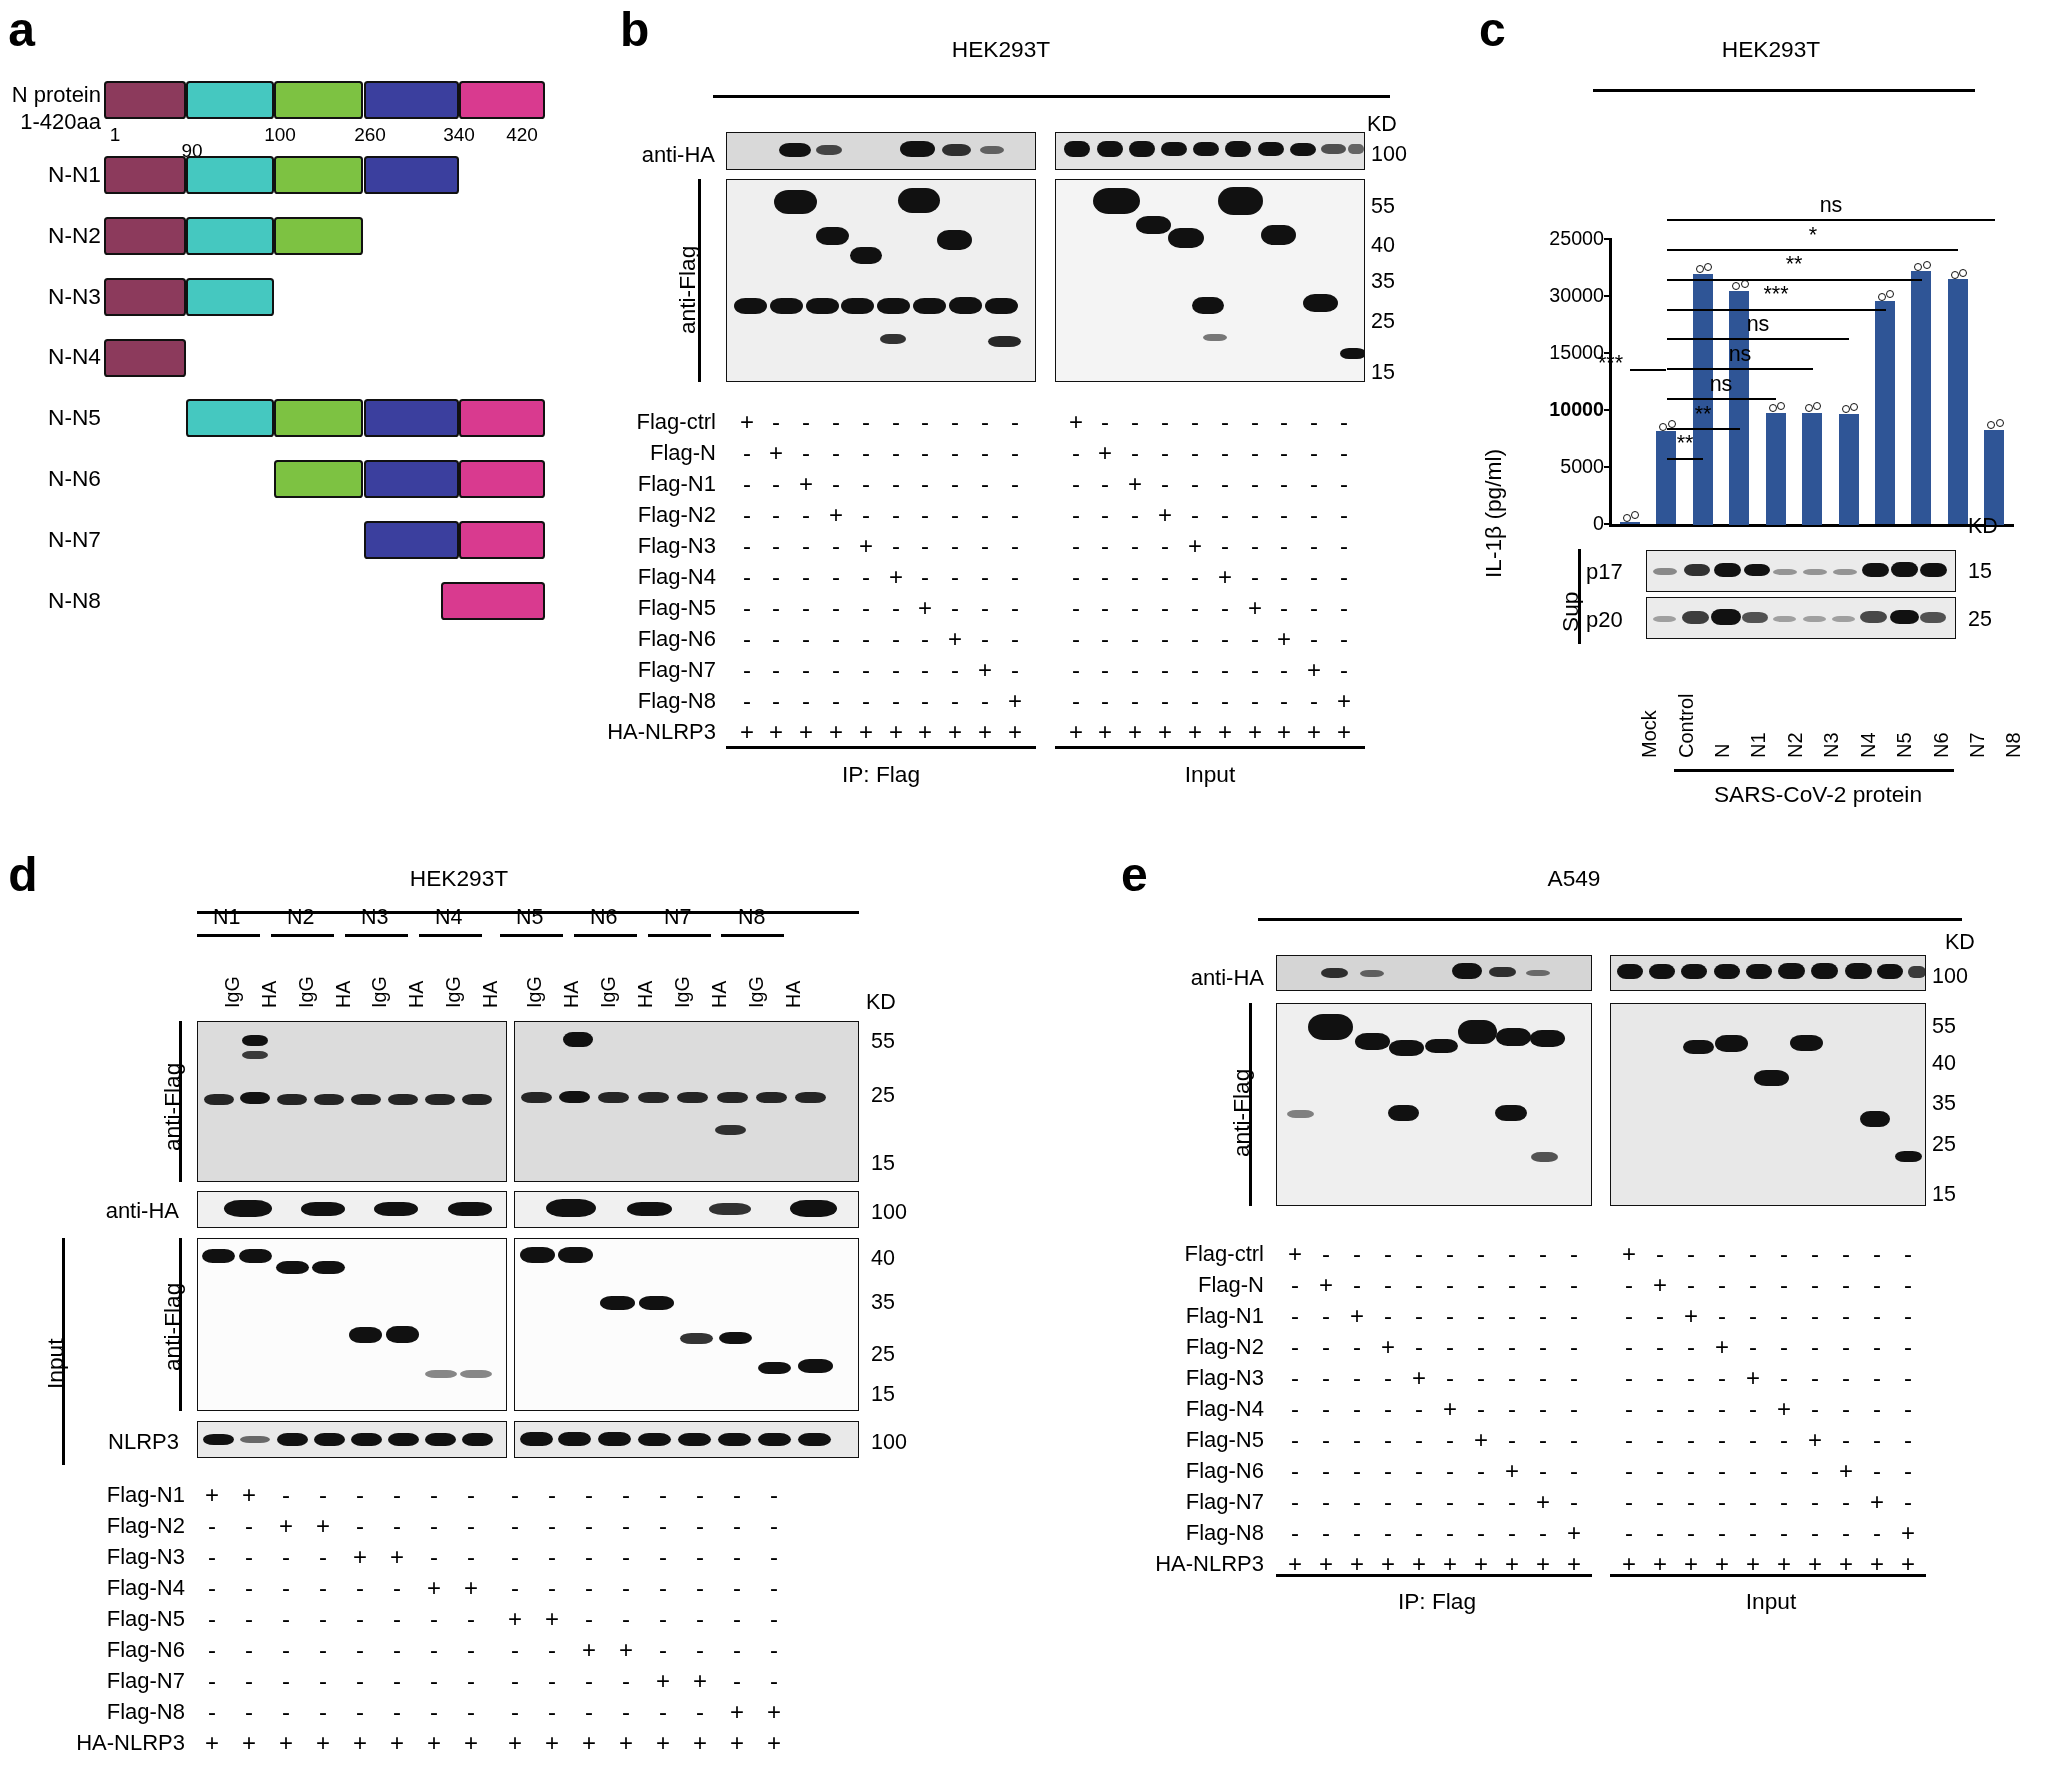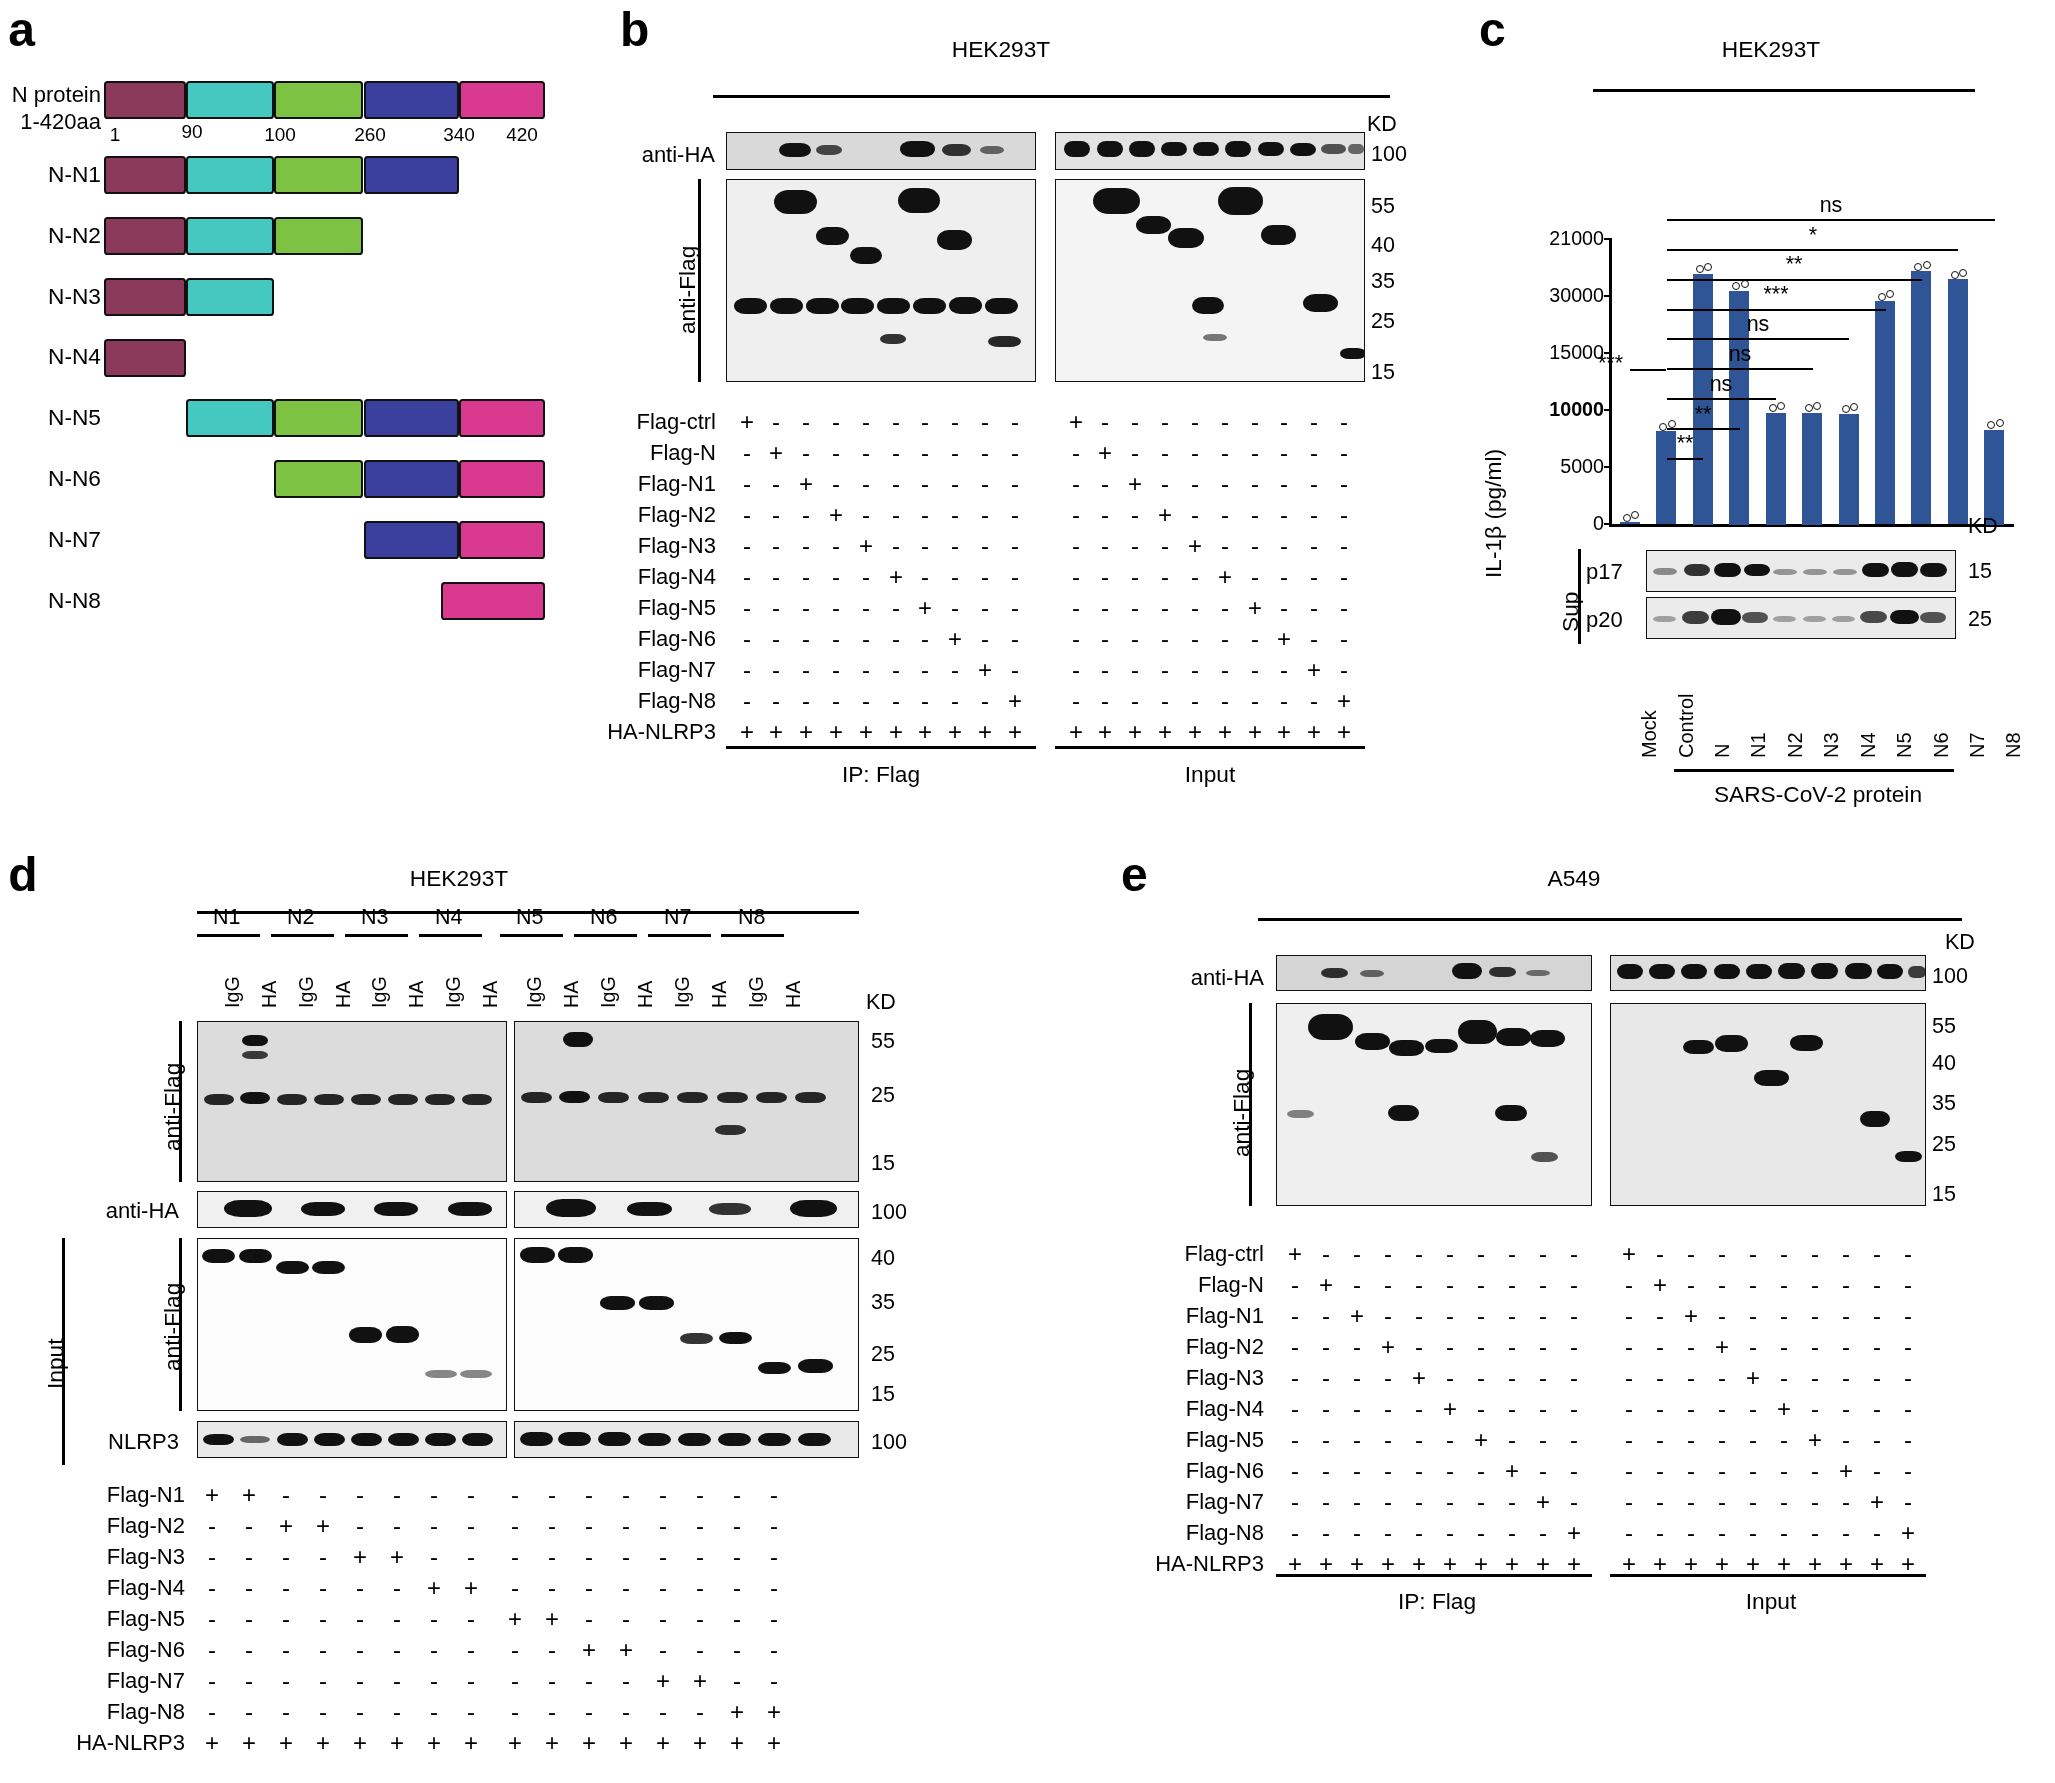--- a/index.html
+++ b/index.html
@@ -125,21 +125,21 @@
   <div class="lbl-r" style="left:-6px; top:82px; width:107px;">N protein</div>
   <div class="lbl-r" style="left:-6px; top:109px; width:107px;">1-420aa</div>
 
   <div class="dom" style="left:104px; top:81px; width:82px; background:#8c3a5c;"></div>
   <div class="dom" style="left:186px; top:81px; width:88px; background:#45c8c0;"></div>
   <div class="dom" style="left:274px; top:81px; width:89px; background:#7dc242;"></div>
   <div class="dom" style="left:364px; top:81px; width:95px; background:#3b3f9e;"></div>
   <div class="dom" style="left:459px; top:81px; width:86px; background:#d93a8f;"></div>
 
   <div class="tick" style="left:88px; top:124px;">1</div>
-  <div class="tick" style="left:165px; top:121px;">90</div>
+  <div class="tick" style="left:165px; top:140px;">90</div>
   <div class="tick" style="left:253px; top:124px;">100</div>
   <div class="tick" style="left:343px; top:124px;">260</div>
   <div class="tick" style="left:432px; top:124px;">340</div>
   <div class="tick" style="left:495px; top:124px;">420</div>
 
   <div class="constr-label" style="left:-6px; top:161px; width:107px;">N-N1</div>
   <div class="dom" style="left:104px; top:156px; width:82px; background:#8c3a5c;"></div>
   <div class="dom" style="left:186px; top:156px; width:88px; background:#45c8c0;"></div>
   <div class="dom" style="left:274px; top:156px; width:89px; background:#7dc242;"></div>
   <div class="dom" style="left:364px; top:156px; width:95px; background:#3b3f9e;"></div>
@@ -493,21 +493,21 @@
         <div class="ytick" style="left: 36px; top: 405px; width: 89px;">0</div>
         <div class="axis" style="left: 125px; top: 416px; width: 8.3px; height: 2.4px;"></div>
         <div class="ytick" style="left: 36px; top: 348px; width: 89px;">5000</div>
         <div class="axis" style="left: 125px; top: 359px; width: 8.3px; height: 2.4px;"></div>
         <div class="ytick" style="left: 36px; top: 291px; width: 89px; font-weight: bold;">10000</div>
         <div class="axis" style="left: 125px; top: 302px; width: 8.3px; height: 2.4px;"></div>
         <div class="ytick" style="left: 36px; top: 234px; width: 89px;">15000</div>
         <div class="axis" style="left: 125px; top: 245px; width: 8.3px; height: 2.4px;"></div>
         <div class="ytick" style="left: 36px; top: 177px; width: 89px;">30000</div>
         <div class="axis" style="left: 125px; top: 188px; width: 8.3px; height: 2.4px;"></div>
-        <div class="ytick" style="left: 36px; top: 120px; width: 89px;">21000</div>
+        <div class="ytick" style="left: 36px; top: 120px; width: 89px;">25000</div>
         <div class="axis" style="left: 125px; top: 131px; width: 8.3px; height: 2.4px;"></div>
       </div>
     <div class="axis" style="left:130px; top:132px; width:3px; height:286px;"></div>
     <div class="axis" style="left:130px; top:417px; width:405px; height:3px;"></div>
     <div id="c-bars">
         <div class="bar" style="left: 141px; top: 415px; width: 20.4px; height: 2.3px; background: rgb(47, 85, 150);"></div>
         <div class="dot" style="left: 144px; top: 407px;"></div>
         <div class="dot" style="left: 152px; top: 404px;"></div>
         <div class="bar" style="left: 177px; top: 324px; width: 20.4px; height: 93px; background: rgb(47, 85, 150);"></div>
         <div class="dot" style="left: 180px; top: 316px;"></div>

